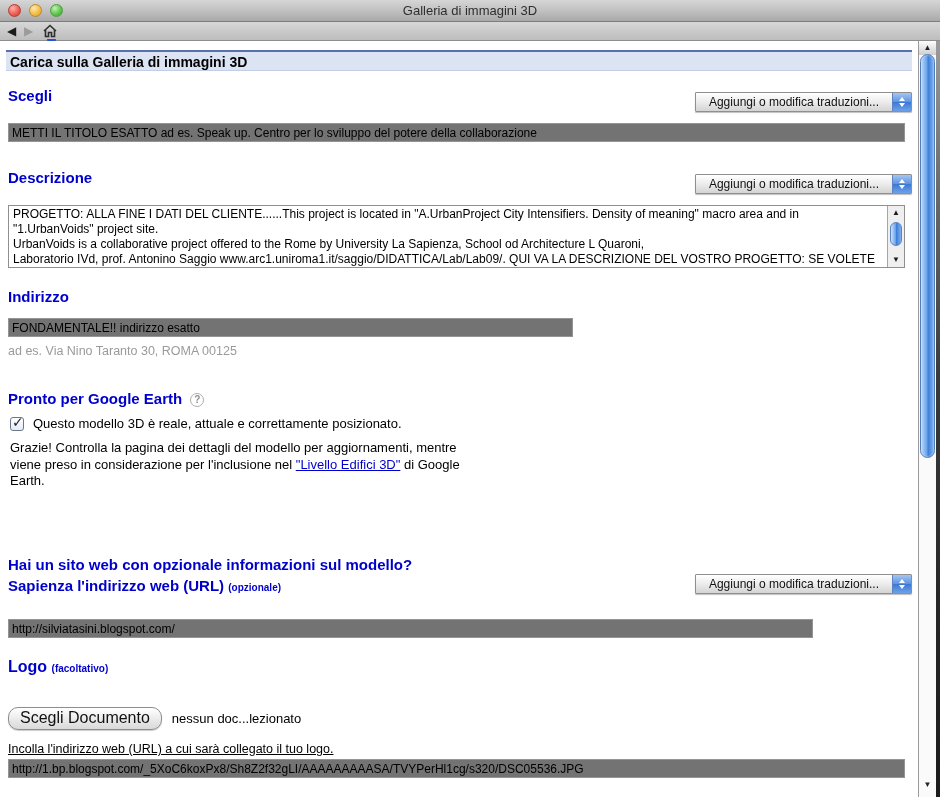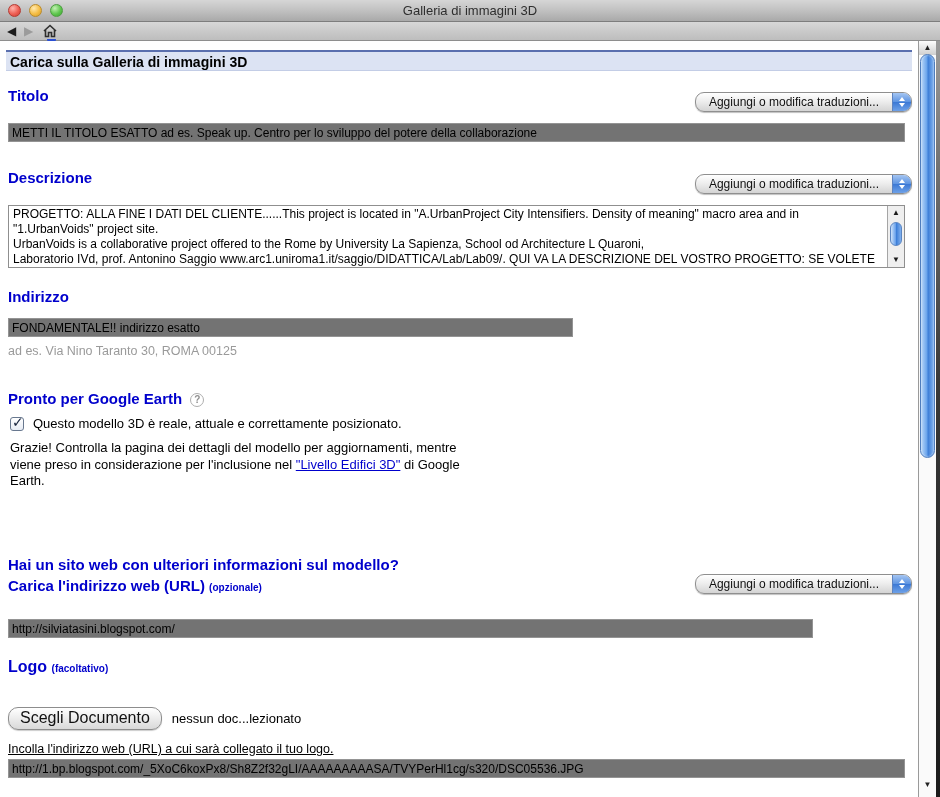--- a/index.html
+++ b/index.html
@@ -36,21 +36,21 @@
   .h-blue { position:absolute; font-size:15px; font-weight:bold; color:#0000cc; white-space:nowrap; }
   .h-small { font-size:10px; font-weight:bold; color:#0000cc; }
 
   .txt-input { position:absolute; height:19px; border:1px solid #949494; background:#737373;
     font-family:"Liberation Sans","DejaVu Sans",sans-serif; font-size:12px; color:#000; padding:1px 3px; border-radius:0; }
 
   .hint { position:absolute; font-size:12.5px; color:#9a9a9a; white-space:nowrap; }
   .body-text { font-size:13px; color:#000; }
 
   
-  .popup { position:absolute; width:217px; height:20px; border:1px solid #8f8f8f; border-radius:9px;
+  .popup { position:absolute; width:217px; height:20px; border:1px solid #8f8f8f; border-radius:1px;
     background:linear-gradient(#ffffff,#eeeeee 45%,#d4d4d4); box-shadow:0 1px 1px rgba(0,0,0,.25);
     display:flex; align-items:center; overflow:hidden; }
   .popup-label { flex:1; font-size:12px; color:#111; text-align:center; white-space:nowrap; }
   .popup-cap { width:19px; align-self:stretch; border-left:1px solid #5d83c0;
     background:linear-gradient(#a5c6f3,#5f95e2 48%,#3c79d5 52%,#6ea1e8);
     display:flex; flex-direction:column; align-items:center; justify-content:center; gap:2px; }
   .cap-ar { width:0; height:0; border-left:3px solid transparent; border-right:3px solid transparent; }
   .cap-ar.up { border-bottom:4px solid #fff; }
   .cap-ar.dn { border-top:4px solid #fff; }
 
@@ -117,21 +117,21 @@
           <path d="M2 8 L8 2.5 L14 8 M3.5 7 L3.5 13.5 L6.5 13.5 L6.5 9.5 L9.5 9.5 L9.5 13.5 L12.5 13.5 L12.5 7" fill="none" stroke="#2e2e2e" stroke-width="1.6"></path>
         </svg>
     </span>
     <span class="blue-nub"></span>
   </div>
 
   <div class="content">
 
     <div class="headerbar">Carica sulla Galleria di immagini 3D</div>
 
-    <div class="h-blue" style="left:8px; top:46px;">Titolo</div>
+    <div class="h-blue" style="left:8px; top:46px;">Scegli</div>
     <div class="popup" style="left:695px; top:51px;">
       <span class="popup-label">Aggiungi o modifica traduzioni...</span>
       <span class="popup-cap">
           <span class="cap-ar up"></span>
           <span class="cap-ar dn"></span>
         </span>
     </div>
     <input class="txt-input" style="left: 8px; top: 82px; width: 897px;" readonly="" value="METTI IL TITOLO ESATTO ad es. Speak up. Centro per lo sviluppo del potere della collaborazione">
 
     <div class="h-blue" style="left:8px; top:128px;">Descrizione</div>
@@ -164,23 +164,23 @@
     <div class="chk-row">
       <span class="checkbox">
         <span class="checkmark">✓</span>
       </span>
       <span class="body-text">Questo modello 3D è reale, attuale e correttamente posizionato.</span>
     </div>
     <div class="para">
       <span>Grazie! Controlla la pagina dei dettagli del modello per aggiornamenti, mentre viene preso in considerazione per l'inclusione nel </span><a class="link">"Livello Edifici 3D"</a><span> di Google Earth.</span>
     </div>
 
-    <div class="h-blue" style="left:8px; top:515px;">Hai un sito web con ulteriori informazioni sul modello?</div>
+    <div class="h-blue" style="left:8px; top:515px;">Hai un sito web con opzionale informazioni sul modello?</div>
     <div class="h-blue" style="left:8px; top:536px;">
-      <span>Carica l'indirizzo web (URL)</span>
+      <span>Sapienza l'indirizzo web (URL)</span>
       <span class="h-small">(opzionale)</span>
     </div>
     <div class="popup" style="left:695px; top:533px;">
       <span class="popup-label">Aggiungi o modifica traduzioni...</span>
       <span class="popup-cap">
           <span class="cap-ar up"></span>
           <span class="cap-ar dn"></span>
         </span>
     </div>
     <input class="txt-input" style="left: 8px; top: 578px; width: 805px;" readonly="" value="http://silviatasini.blogspot.com/">

